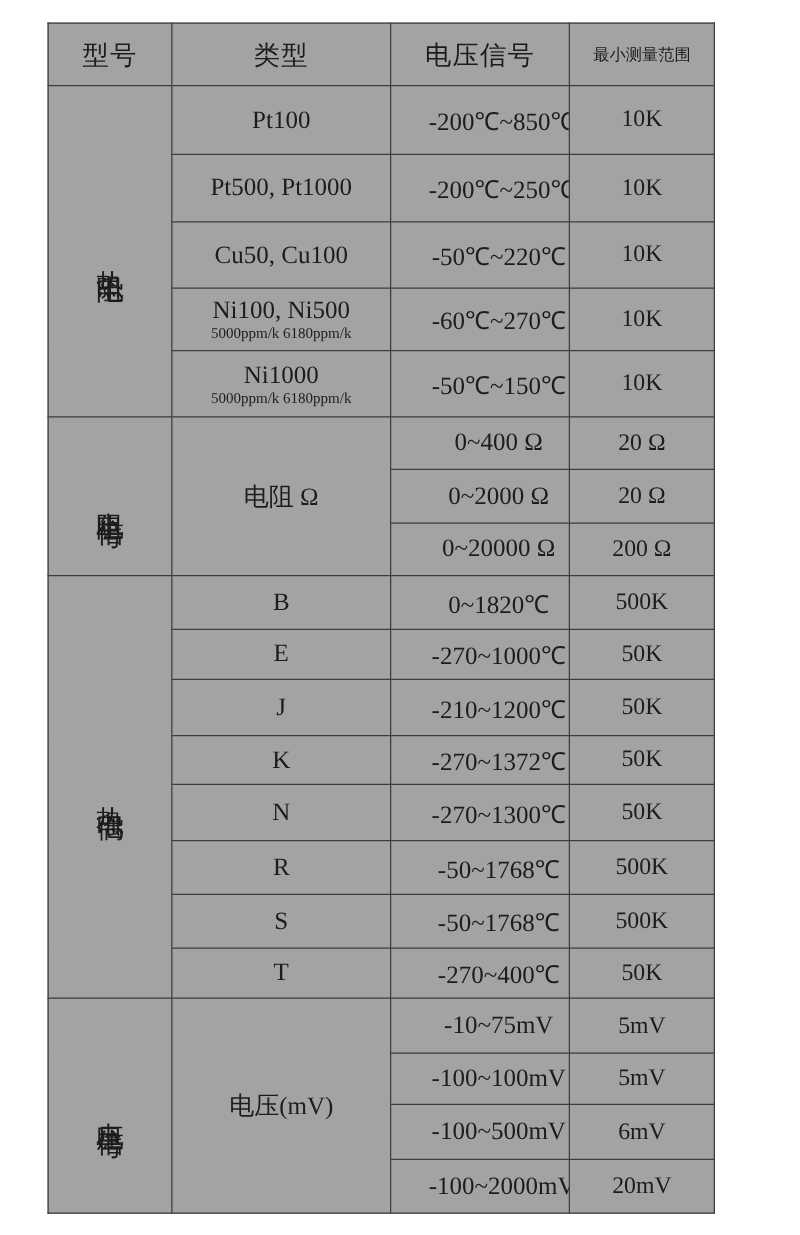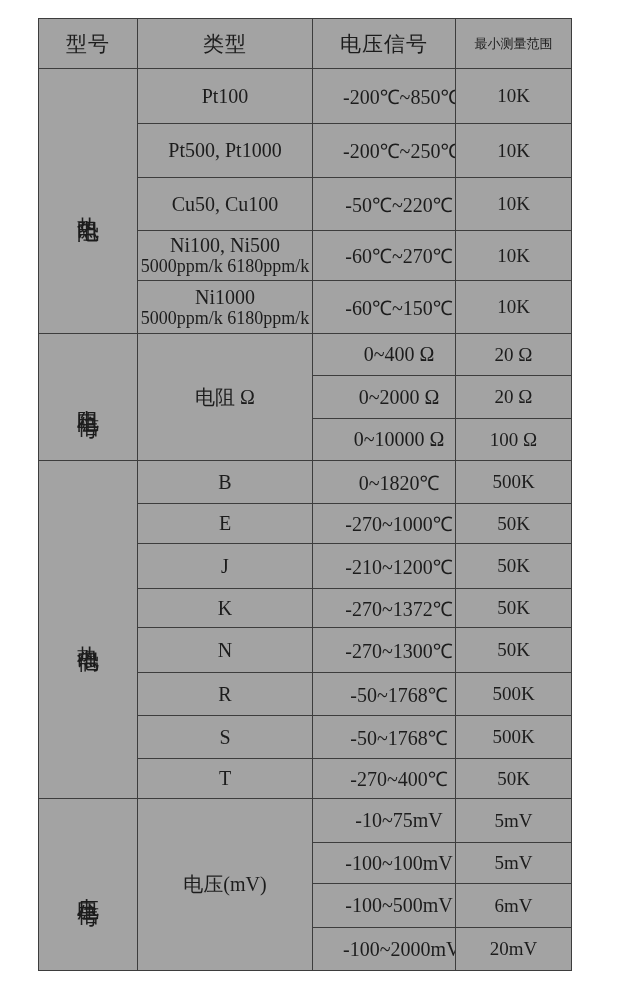--- a/index.html
+++ b/index.html
@@ -60,21 +60,21 @@
     letter-spacing:3px;
     line-height:1.1;
   }
   td.type{
     font-size:20px;
   }
   td.type .tmain{
     line-height:1.15;
   }
   td.type .tsub{
-    font-size:18px;
+    font-size:12px;
     line-height:1.1;
     letter-spacing:0;
   }
   td.range{
     font-size:20px;
     padding-left:30px;
   }
   td.min{
     font-size:19px;
   }
@@ -128,37 +128,37 @@
           <div class="tsub">5000ppm/k 6180ppm/k</div>
         </td>
         <td class="range">-60℃~270℃</td>
         <td class="min">10K</td>
       </tr>
       <tr style="height:53px">
         <td class="type">
           <div class="tmain">Ni1000</div>
           <div class="tsub">5000ppm/k 6180ppm/k</div>
         </td>
-        <td class="range">-60℃~150℃</td>
+        <td class="range">-50℃~150℃</td>
         <td class="min">10K</td>
       </tr>
 
       <tr style="height:42px">
         <td class="model" rowspan="3"><span class="vtext">电阻信号</span></td>
         <td class="type" rowspan="3">电阻 Ω</td>
         <td class="range">0~400 Ω</td>
         <td class="min">20 Ω</td>
       </tr>
       <tr style="height:43px">
         <td class="range">0~2000 Ω</td>
         <td class="min">20 Ω</td>
       </tr>
       <tr style="height:42px">
-        <td class="range">0~10000 Ω</td>
-        <td class="min">100 Ω</td>
+        <td class="range">0~20000 Ω</td>
+        <td class="min">200 Ω</td>
       </tr>
 
       <tr style="height:43px">
         <td class="model" rowspan="8"><span class="vtext">热电偶</span></td>
         <td class="type">B</td>
         <td class="range">0~1820℃</td>
         <td class="min">500K</td>
       </tr>
       <tr style="height:40px">
         <td class="type">E</td>

